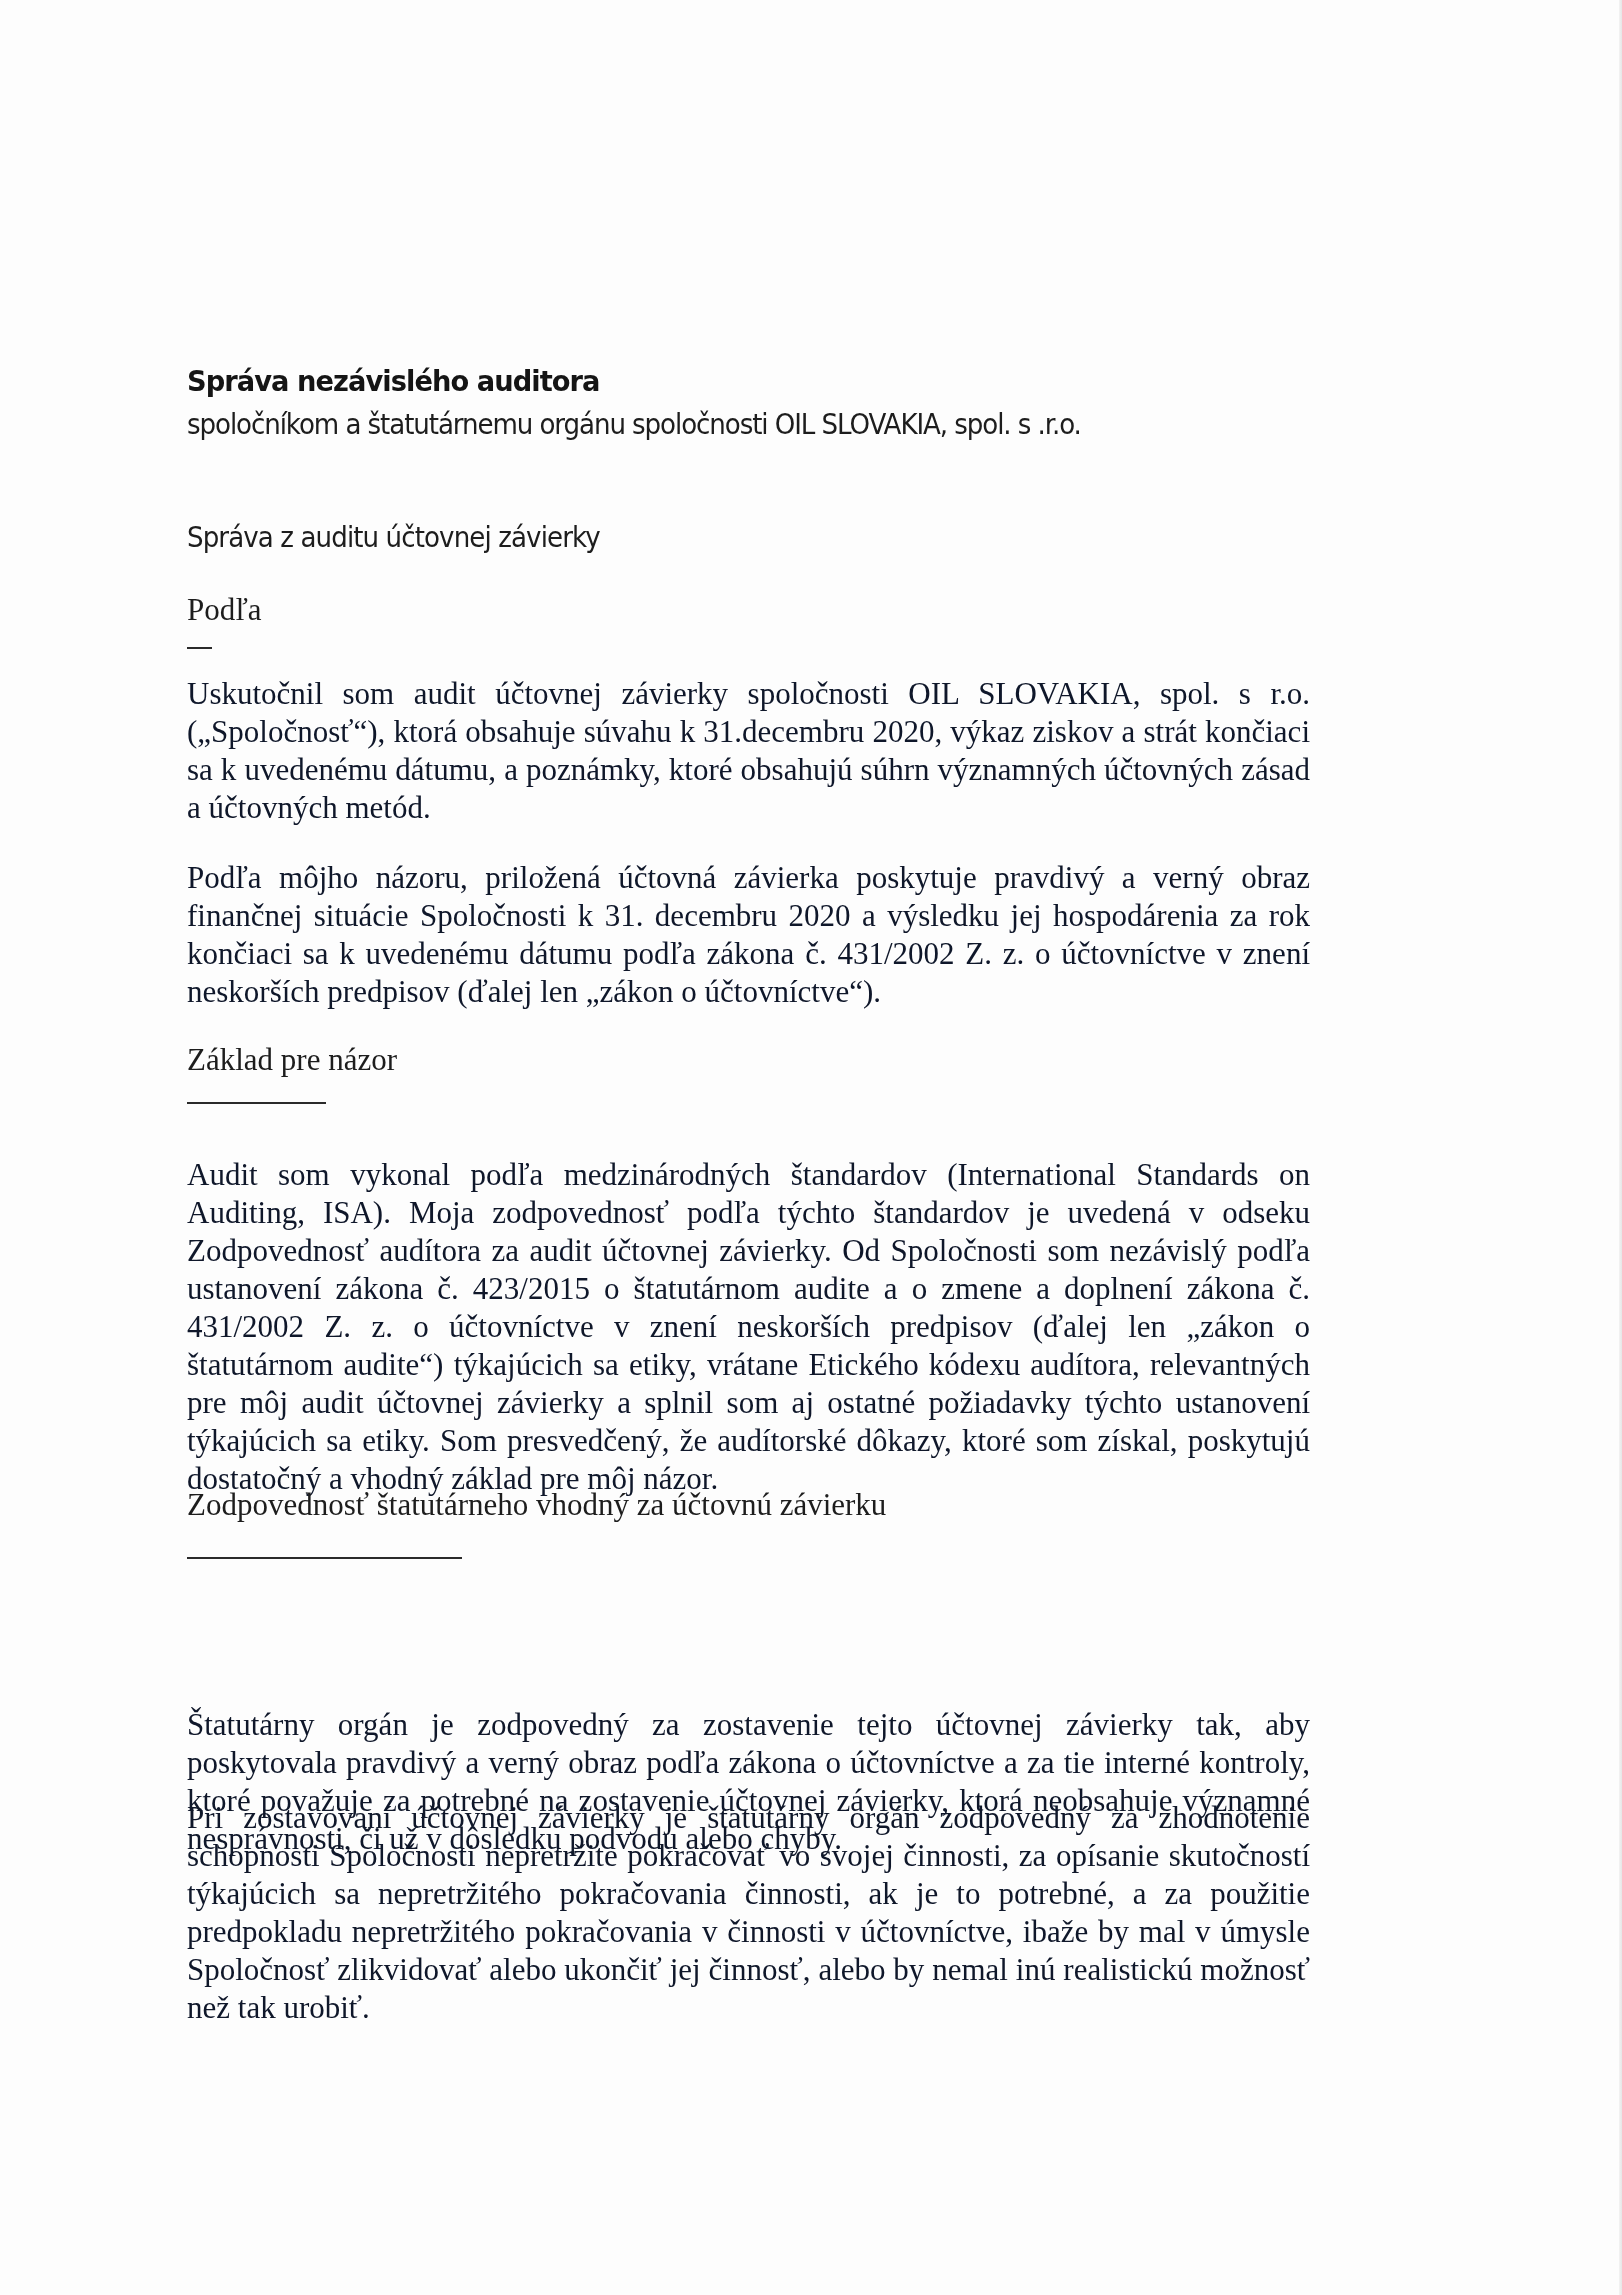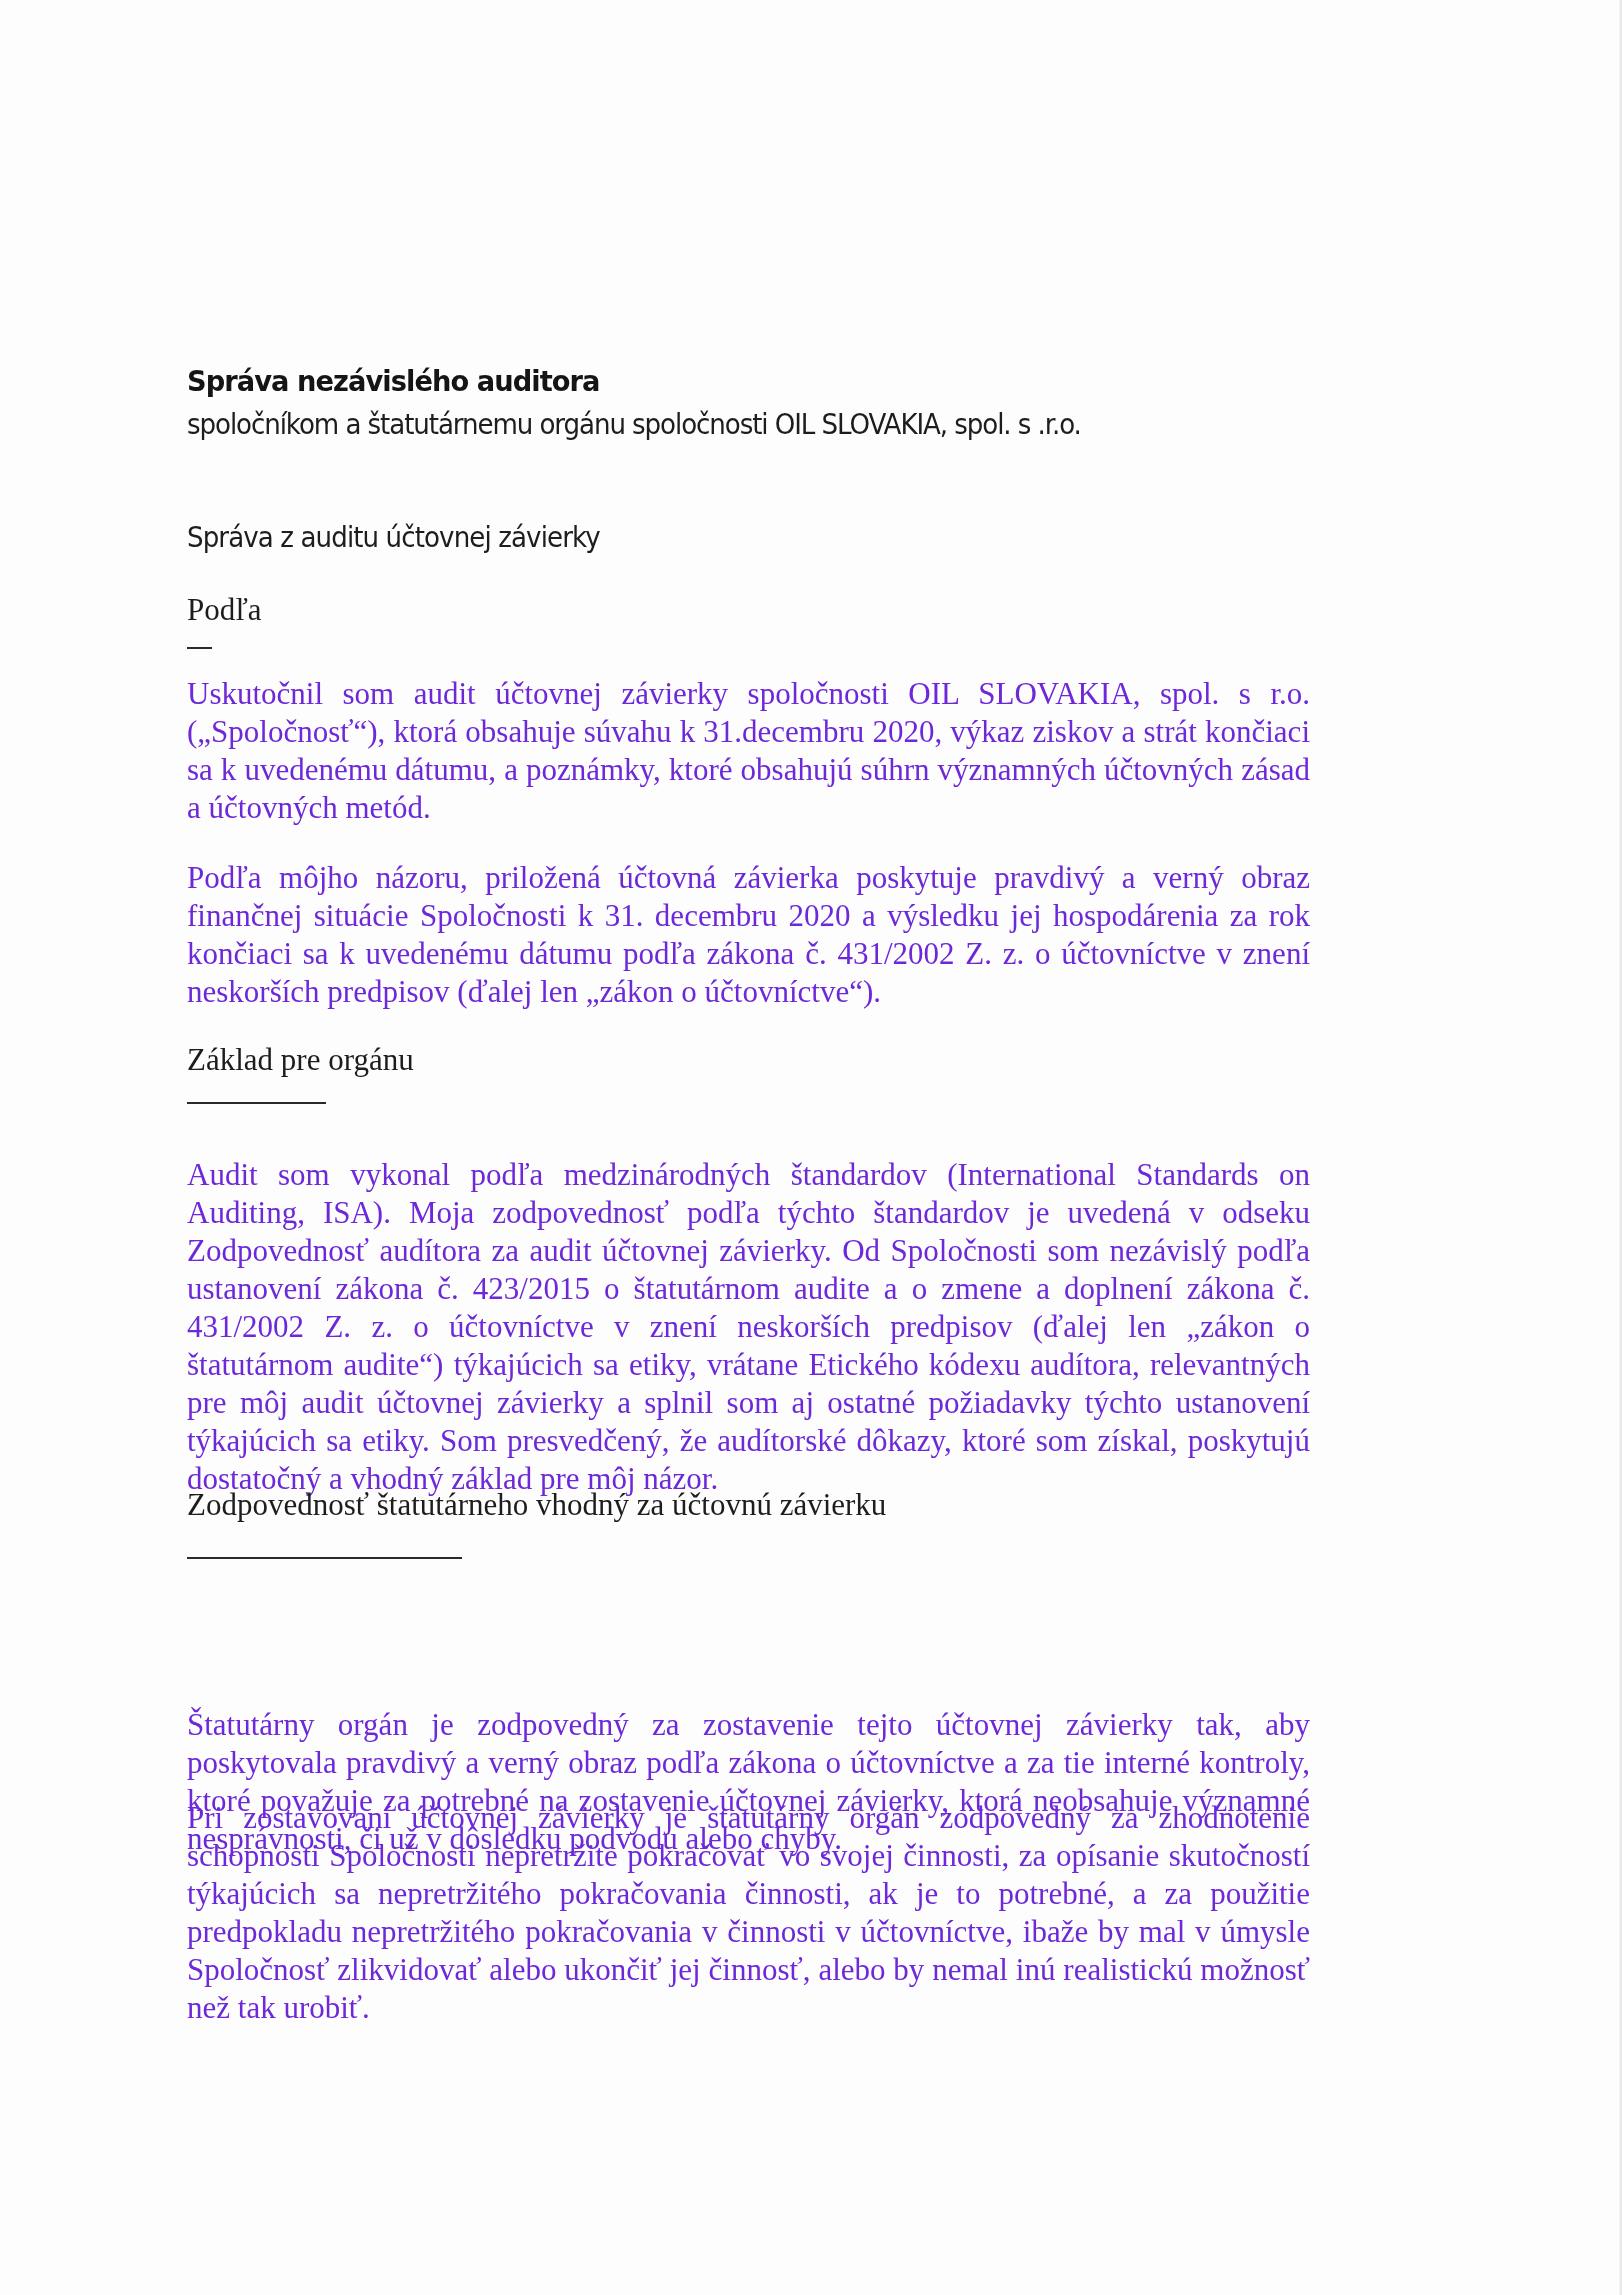--- a/index.html
+++ b/index.html
@@ -38,40 +38,40 @@
     position: absolute; left: 0;
     font-family: "Liberation Serif", serif; font-size: 31px; color: #1d1d1d;
     white-space: nowrap;
   }
   .heading-rule {
     position: absolute; left: 0; height: 2px; background: #2a2a2a;
   }
   .para {
     position: absolute; left: 0; width: 1123px;
     font-family: "Liberation Serif", serif; font-size: 31px;
-    line-height: 38px; text-align: justify; color: #6d28d9;
+    line-height: 38px; text-align: justify; color: #0f172a;
     margin: 0;
   }
 </style>
 </head>
 <body>
 
 <div class="page-edge-right"></div>
 
 <div class="page">
   <div class="title-bold">Správa nezávislého auditora</div>
   <div class="subtitle">spoločníkom a štatutárnemu orgánu spoločnosti OIL SLOVAKIA, spol.  s .r.o.</div>
   <div class="section-title">Správa z auditu  účtovnej závierky</div>
 
   <div class="heading" style="top:592px">Podľa</div>
   <div class="heading-rule" style="top:647px;width:25px"></div>
   <p class="para" style="top:675px">Uskutočnil som audit  účtovnej závierky spoločnosti OIL SLOVAKIA, spol. s r.o. („Spoločnosť“), ktorá obsahuje súvahu k 31.decembru 2020, výkaz ziskov a strát končiaci sa k uvedenému dátumu, a poznámky, ktoré obsahujú súhrn významných účtovných zásad a účtovných metód.</p>
   <p class="para" style="top:859px">Podľa môjho názoru, priložená účtovná závierka poskytuje pravdivý a verný obraz finančnej situácie  Spoločnosti k 31. decembru 2020 a výsledku jej hospodárenia za rok končiaci sa k uvedenému dátumu podľa zákona č. 431/2002 Z. z. o účtovníctve v znení neskorších predpisov (ďalej len „zákon o účtovníctve“).</p>
 
-  <div class="heading" style="top:1042px">Základ pre orgánu</div>
+  <div class="heading" style="top:1042px">Základ pre názor</div>
   <div class="heading-rule" style="top:1102px;width:139px"></div>
   <p class="para" style="top:1156px">Audit som vykonal podľa medzinárodných štandardov (International Standards on Auditing, ISA). Moja zodpovednosť podľa týchto štandardov je uvedená v odseku Zodpovednosť audítora za audit účtovnej závierky. Od Spoločnosti som nezávislý podľa ustanovení zákona č. 423/2015 o štatutárnom audite a o zmene a doplnení zákona č. 431/2002 Z. z. o účtovníctve v znení neskorších predpisov (ďalej len „zákon o štatutárnom audite“) týkajúcich sa etiky, vrátane Etického kódexu audítora, relevantných pre môj audit účtovnej závierky a splnil som aj ostatné požiadavky týchto ustanovení týkajúcich sa etiky. Som presvedčený, že audítorské dôkazy, ktoré som získal, poskytujú dostatočný a vhodný základ pre môj názor.</p>
 
   <div class="heading" style="top:1487px">Zodpovednosť štatutárneho vhodný za účtovnú závierku</div>
   <div class="heading-rule" style="top:1557px;width:275px"></div>
   <p class="para" style="top:1706px">Štatutárny orgán je zodpovedný za zostavenie tejto účtovnej závierky tak, aby poskytovala pravdivý a verný obraz podľa zákona o účtovníctve a za tie interné kontroly, ktoré  považuje za potrebné na zostavenie účtovnej závierky, ktorá neobsahuje významné nesprávnosti, či už v dôsledku podvodu alebo chyby.</p>
   <p class="para" style="top:1799px">Pri zostavovaní účtovnej závierky je štatutárny orgán zodpovedný za zhodnotenie schopnosti Spoločnosti nepretržite pokračovať vo svojej činnosti, za opísanie skutočností týkajúcich sa nepretržitého pokračovania činnosti, ak je to potrebné, a za použitie predpokladu nepretržitého pokračovania v činnosti v účtovníctve, ibaže by mal v úmysle Spoločnosť zlikvidovať alebo ukončiť jej činnosť, alebo by nemal inú realistickú možnosť než tak urobiť.</p>
 </div>
 
 

